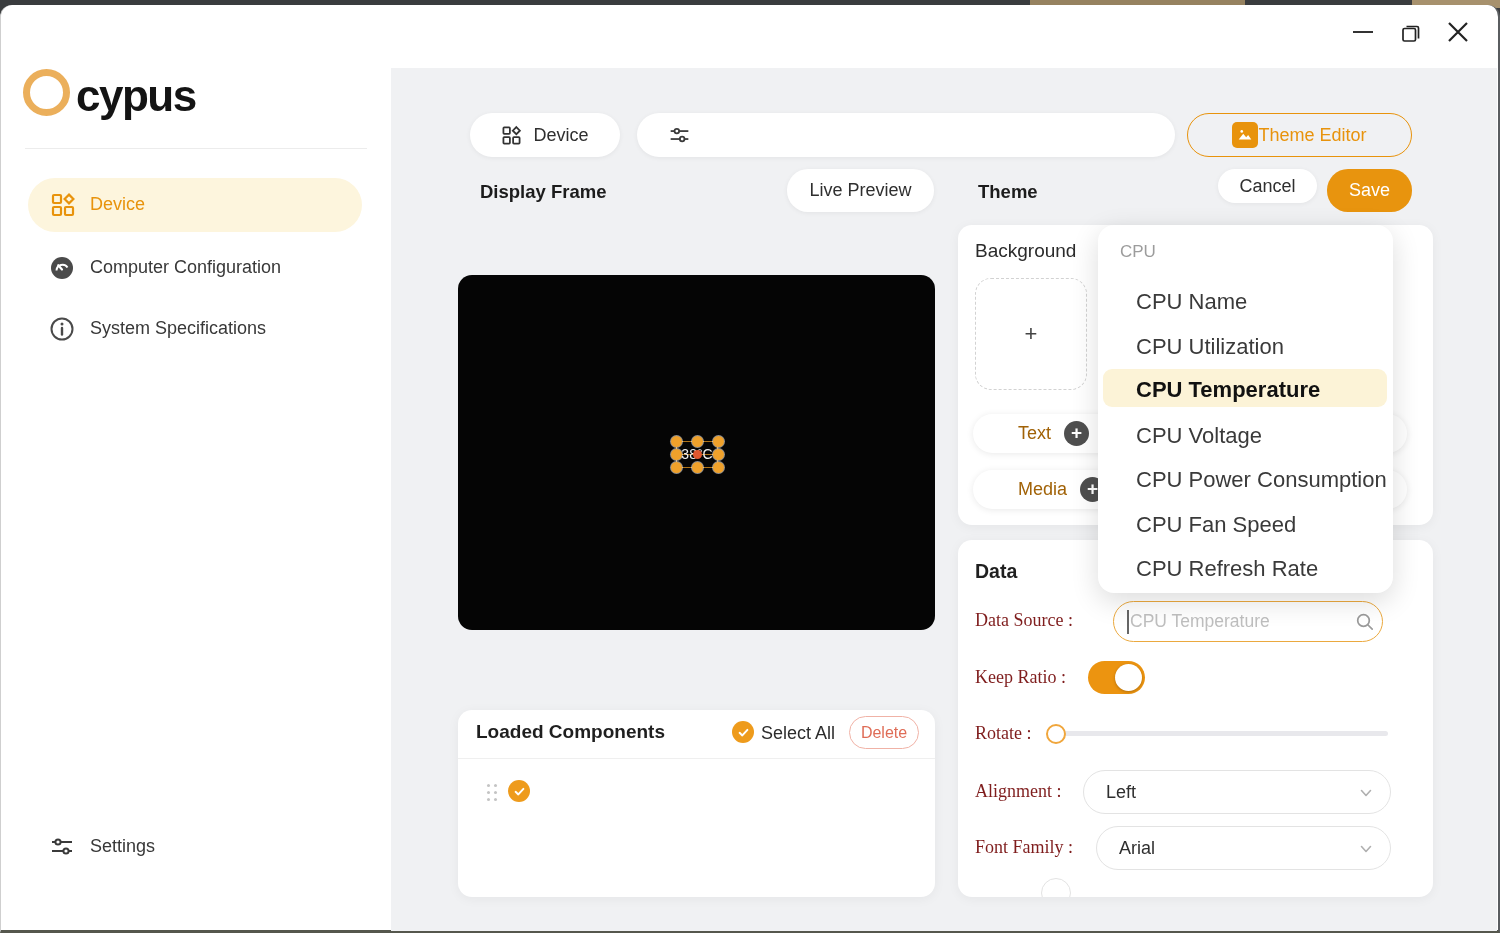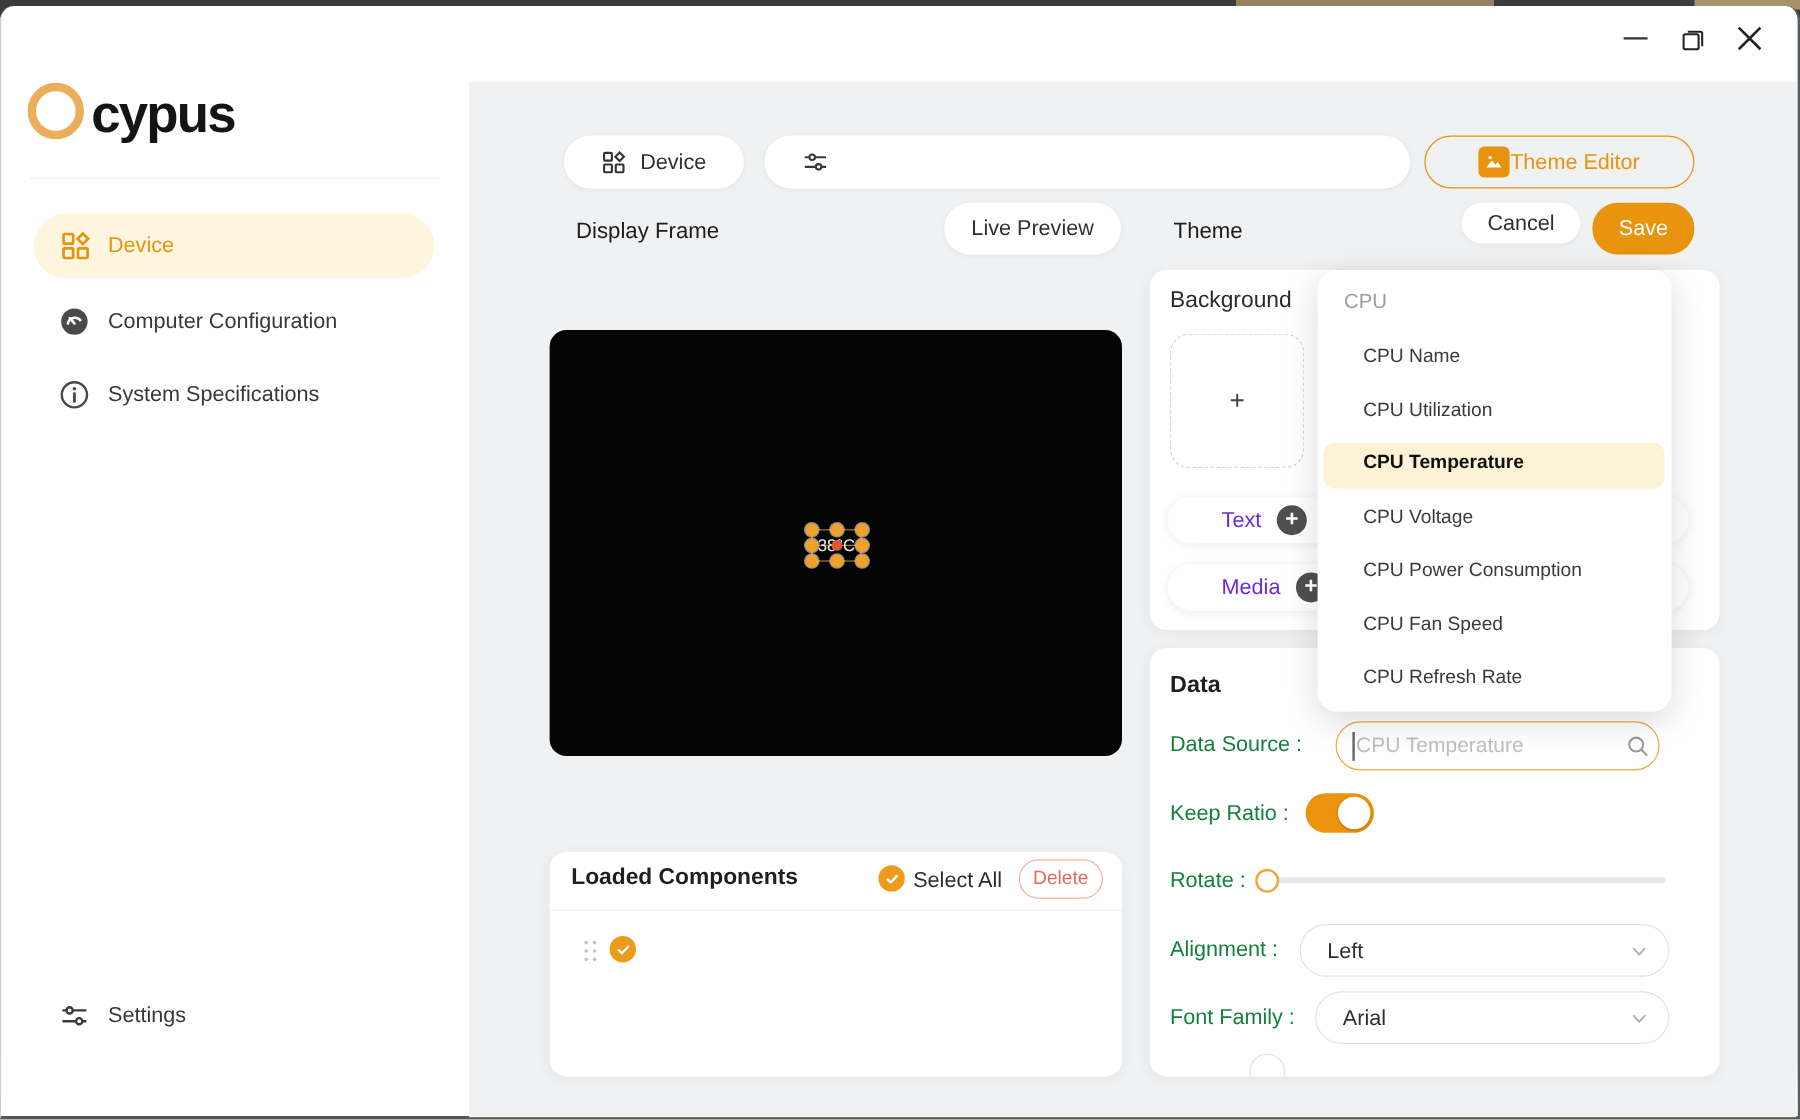--- a/index.html
+++ b/index.html
@@ -36,21 +36,21 @@
   .pill { position:absolute; background:#fff; border-radius:22px; box-shadow:0 1px 5px rgba(0,0,0,.06);
           display:flex; align-items:center; cursor:pointer; }
   .pill-device { left:470px; top:113px; width:150px; height:44px; justify-content:center; gap:11px; }
   .pill-product { left:637px; top:113px; width:538px; height:44px; padding-left:31px; gap:13px; }
   .pill-text { font-size:18px; color:#2f2f2f; white-space:nowrap; }
   .btn-theme-editor { position:absolute; left:1187px; top:113px; width:225px; height:44px; border:1.5px solid #E8930C;
           border-radius:22px; display:flex; align-items:center; justify-content:center; cursor:pointer; }
   .theme-editor-label { font-size:18px; color:#E8930C; }
   .te-icon { width:26px; height:26px; background:#E8930C; border-radius:5px; display:flex; align-items:center; justify-content:center; }
 
-  .row2-title { position:absolute; font-size:18.5px; font-weight:400; color:#1c1c1c; white-space:nowrap; }
+  .row2-title { position:absolute; font-size:18.5px; font-weight:700; color:#1c1c1c; white-space:nowrap; }
   .pill-live { left:787px; top:169px; width:147px; height:43px; justify-content:center; border-radius:21px; }
   .pill-cancel { left:1218px; top:169px; width:99px; height:34px; justify-content:center; border-radius:21px;text-align:center; }
   .btn-save { position:absolute; left:1327px; top:169px; width:85px; height:43px; border-radius:21px; background:#E8940E;
           display:flex; align-items:center; justify-content:center; cursor:pointer; }
   .btn-save span { color:#fff; font-size:18px; }
 
   
   .preview { position:absolute; left:458px; top:275px; width:477px; height:355px; background:#050505; border-radius:14px; }
   .sel { position:absolute; left:218px; top:166px; width:42px; height:27px; }
   .sel-border { position:absolute; inset:0; border:1px solid rgba(205,135,30,.85); }
@@ -80,49 +80,49 @@
   .lc-item-pill span { font-size:17px; color:#E8930C; white-space:nowrap; }
 
   
   .bg-panel { left:958px; top:225px; width:475px; height:300px; }
   .bg-title { position:absolute; left:17px; top:15px; font-size:19px; color:#2b2b2b; }
   .bg-add { position:absolute; left:17px; top:53px; width:112px; height:112px; border:1.6px dashed #d2d2d2; border-radius:16px;
             display:flex; align-items:center; justify-content:center; cursor:pointer; }
   .bg-add span { font-size:22px; font-weight:300; color:#444; }
   .add-pill { position:absolute; left:15px; width:434px; height:39px; background:#fff; border-radius:20px;
               box-shadow:0 1px 7px rgba(0,0,0,.09); display:flex; align-items:center; padding-left:45px; gap:13px; cursor:pointer; }
-  .add-pill .lbl { font-size:18px; color:#6d28d9; }
+  .add-pill .lbl { font-size:18px; color:#a16207; }
   .plus-circle { width:25px; height:25px; border-radius:50%; background:#4F4F4F; color:#fff; font-size:19px; line-height:23px;
                  text-align:center; font-weight:700; }
 
   
   .data-panel { left:958px; top:540px; width:475px; height:357px; overflow:hidden; }
   .dp-title { position:absolute; left:17px; top:20px; font-size:19.5px; font-weight:700; color:#1f1f1f; }
-  .dp-label { position:absolute; left:17px; font-size:18px; color:#15803d; white-space:nowrap; }
+  .dp-label { position:absolute; left:17px; font-size:18px; color:#7f1d1d; white-space:nowrap;font-family:Liberation Serif, serif; }
   .ds-input-wrap { position:absolute; left:155px; top:61px; width:270px; height:41px; border:1.5px solid #EBA93F; border-radius:21px; background:#fff; }
   .ds-input { position:absolute; left:16px; top:1px; width:222px; height:37px; border:none; outline:none; font-size:17.5px;
               color:#444; background:transparent; font-family:"Liberation Sans", sans-serif; }
   .ds-input::placeholder { color:#BFBFBF; }
   .ds-caret { position:absolute; left:13px; top:8px; width:1.5px; height:24px; background:#666; }
   .ds-search { position:absolute; left:241px; top:10px; }
   .toggle { position:absolute; left:130px; top:121px; width:57px; height:33px; border-radius:17px; background:#EC9410; cursor:pointer; }
   .toggle-knob { position:absolute; right:3px; top:3px; width:27px; height:27px; border-radius:50%; background:#fff; box-shadow:0 1px 3px rgba(0,0,0,.25); }
   .slider-track { position:absolute; left:98px; top:191px; width:332px; height:5px; background:#E8E8EC; border-radius:3px; }
   .slider-knob { position:absolute; left:88px; top:184px; width:20px; height:20px; border-radius:50%; background:#fff; border:2.2px solid #F0A63C; cursor:pointer; }
   .select-box { position:absolute; height:44px; border:1px solid #E3E3E3; border-radius:22px; background:#fff;
                 display:flex; align-items:center; padding-left:22px; cursor:pointer; }
   .select-box .val { font-size:18px; color:#2f2f2f; }
   .select-box svg { position:absolute; right:17px; top:15px; }
   .dp-arc { position:absolute; left:83px; top:338px; width:30px; height:30px; border:1.5px solid #e3e3e3; border-radius:50%; background:#fff; }
 
   
   .dropdown { position:absolute; left:1098px; top:225px; width:295px; height:368px; background:#fff; border-radius:16px;
               box-shadow:0 8px 28px rgba(0,0,0,.14); z-index:50; }
   .dd-group { position:absolute; left:22px; top:17px; font-size:17px; color:#9c9c9c; }
-  .dd-item { position:absolute; left:38px; font-size:16px; color:#3a3a3a; white-space:nowrap; cursor:pointer; }
+  .dd-item { position:absolute; left:38px; font-size:22px; color:#3a3a3a; white-space:nowrap; cursor:pointer; }
   .dd-item.selected { font-weight:700; color:#111; }
   .dd-highlight { position:absolute; left:5px; top:144px; width:284px; height:38px; background:#FCF3D7; border-radius:9px; }
 </style>
 </head>
 <body>
 
 <div id="app">
   <div class="desktop-strip">
     <div class="strip-tan1"></div>
     <div class="strip-tan2"></div>

